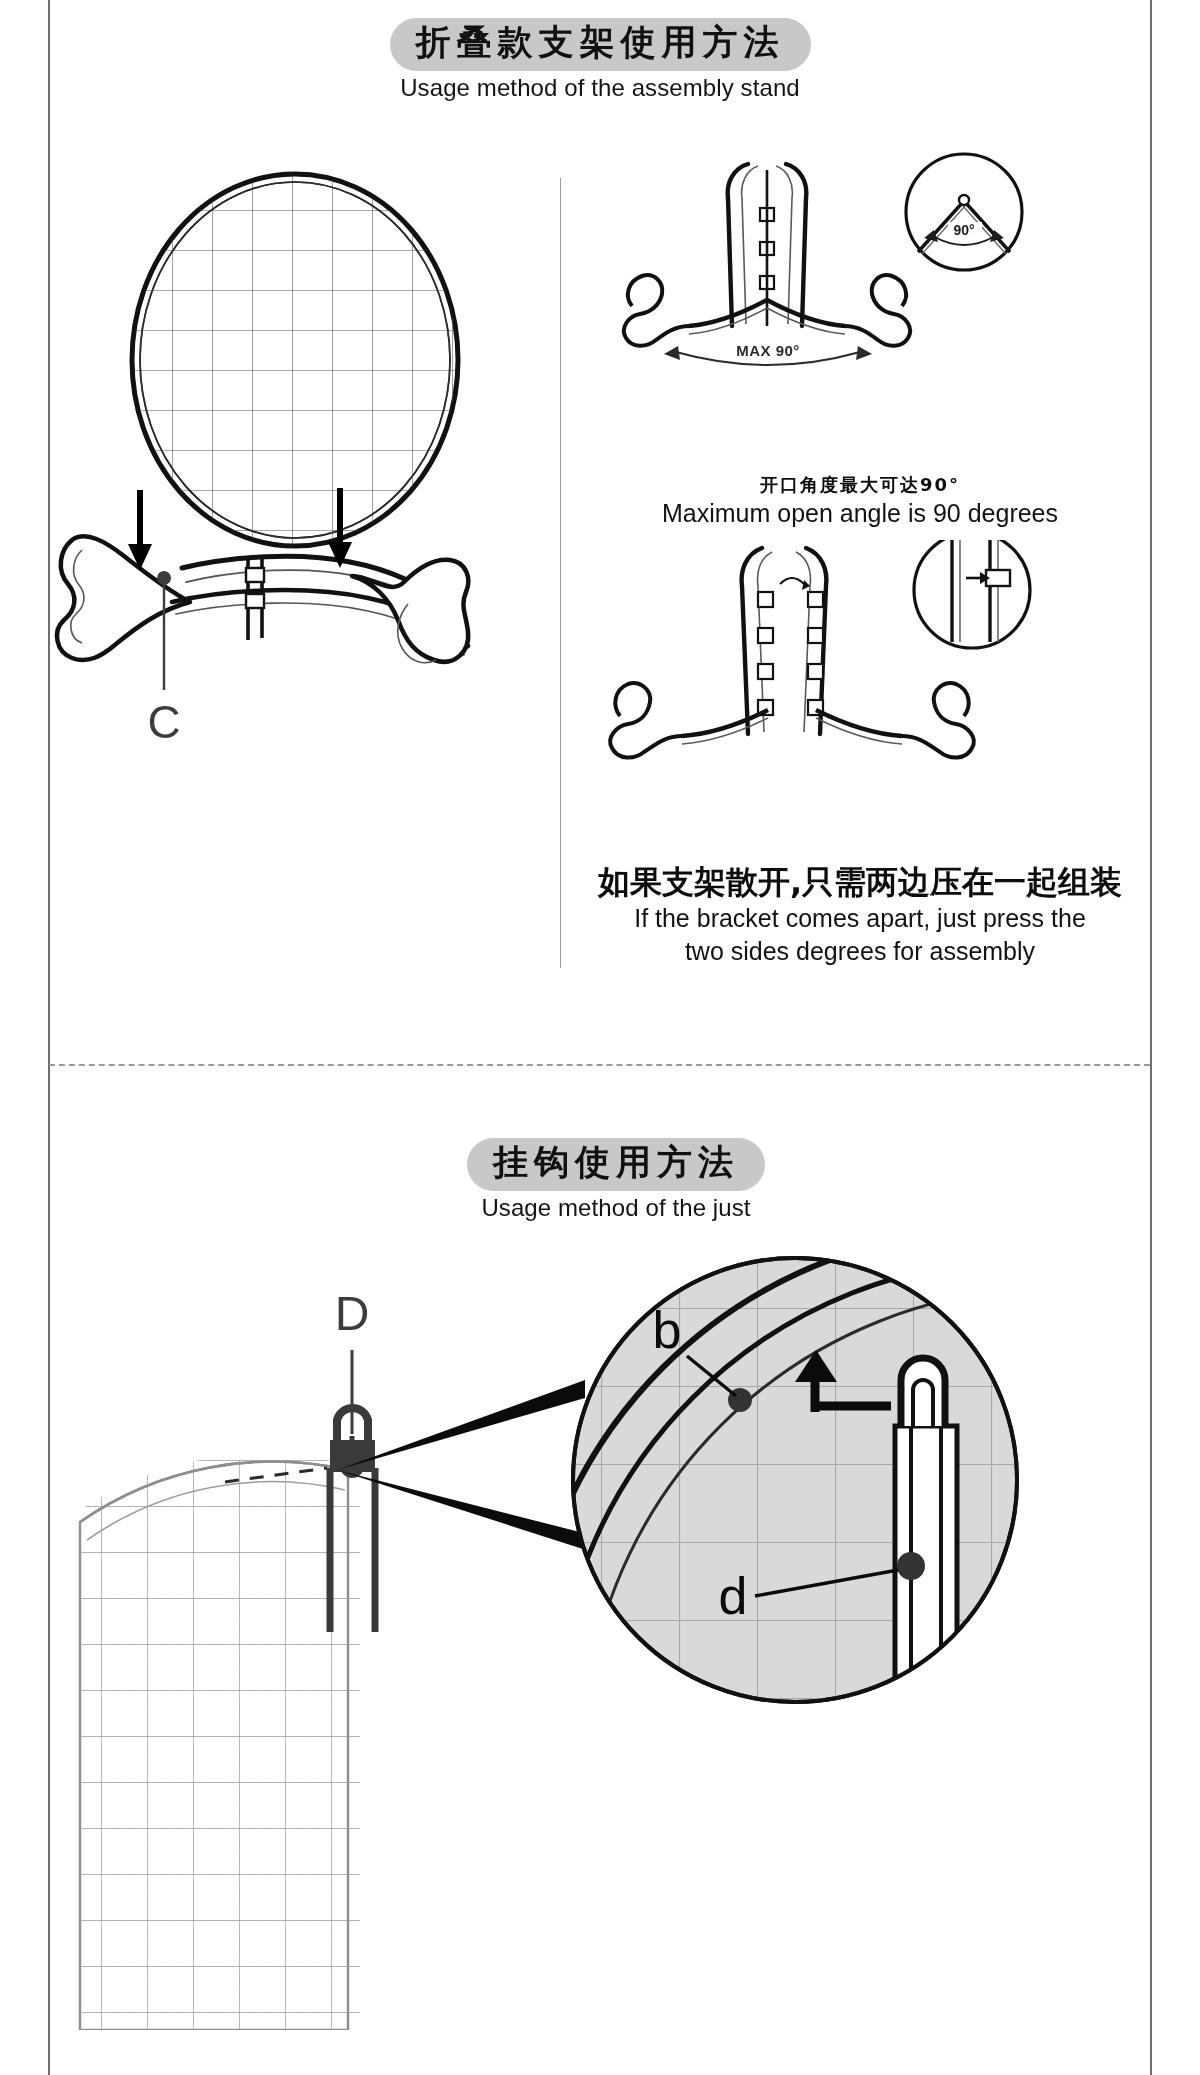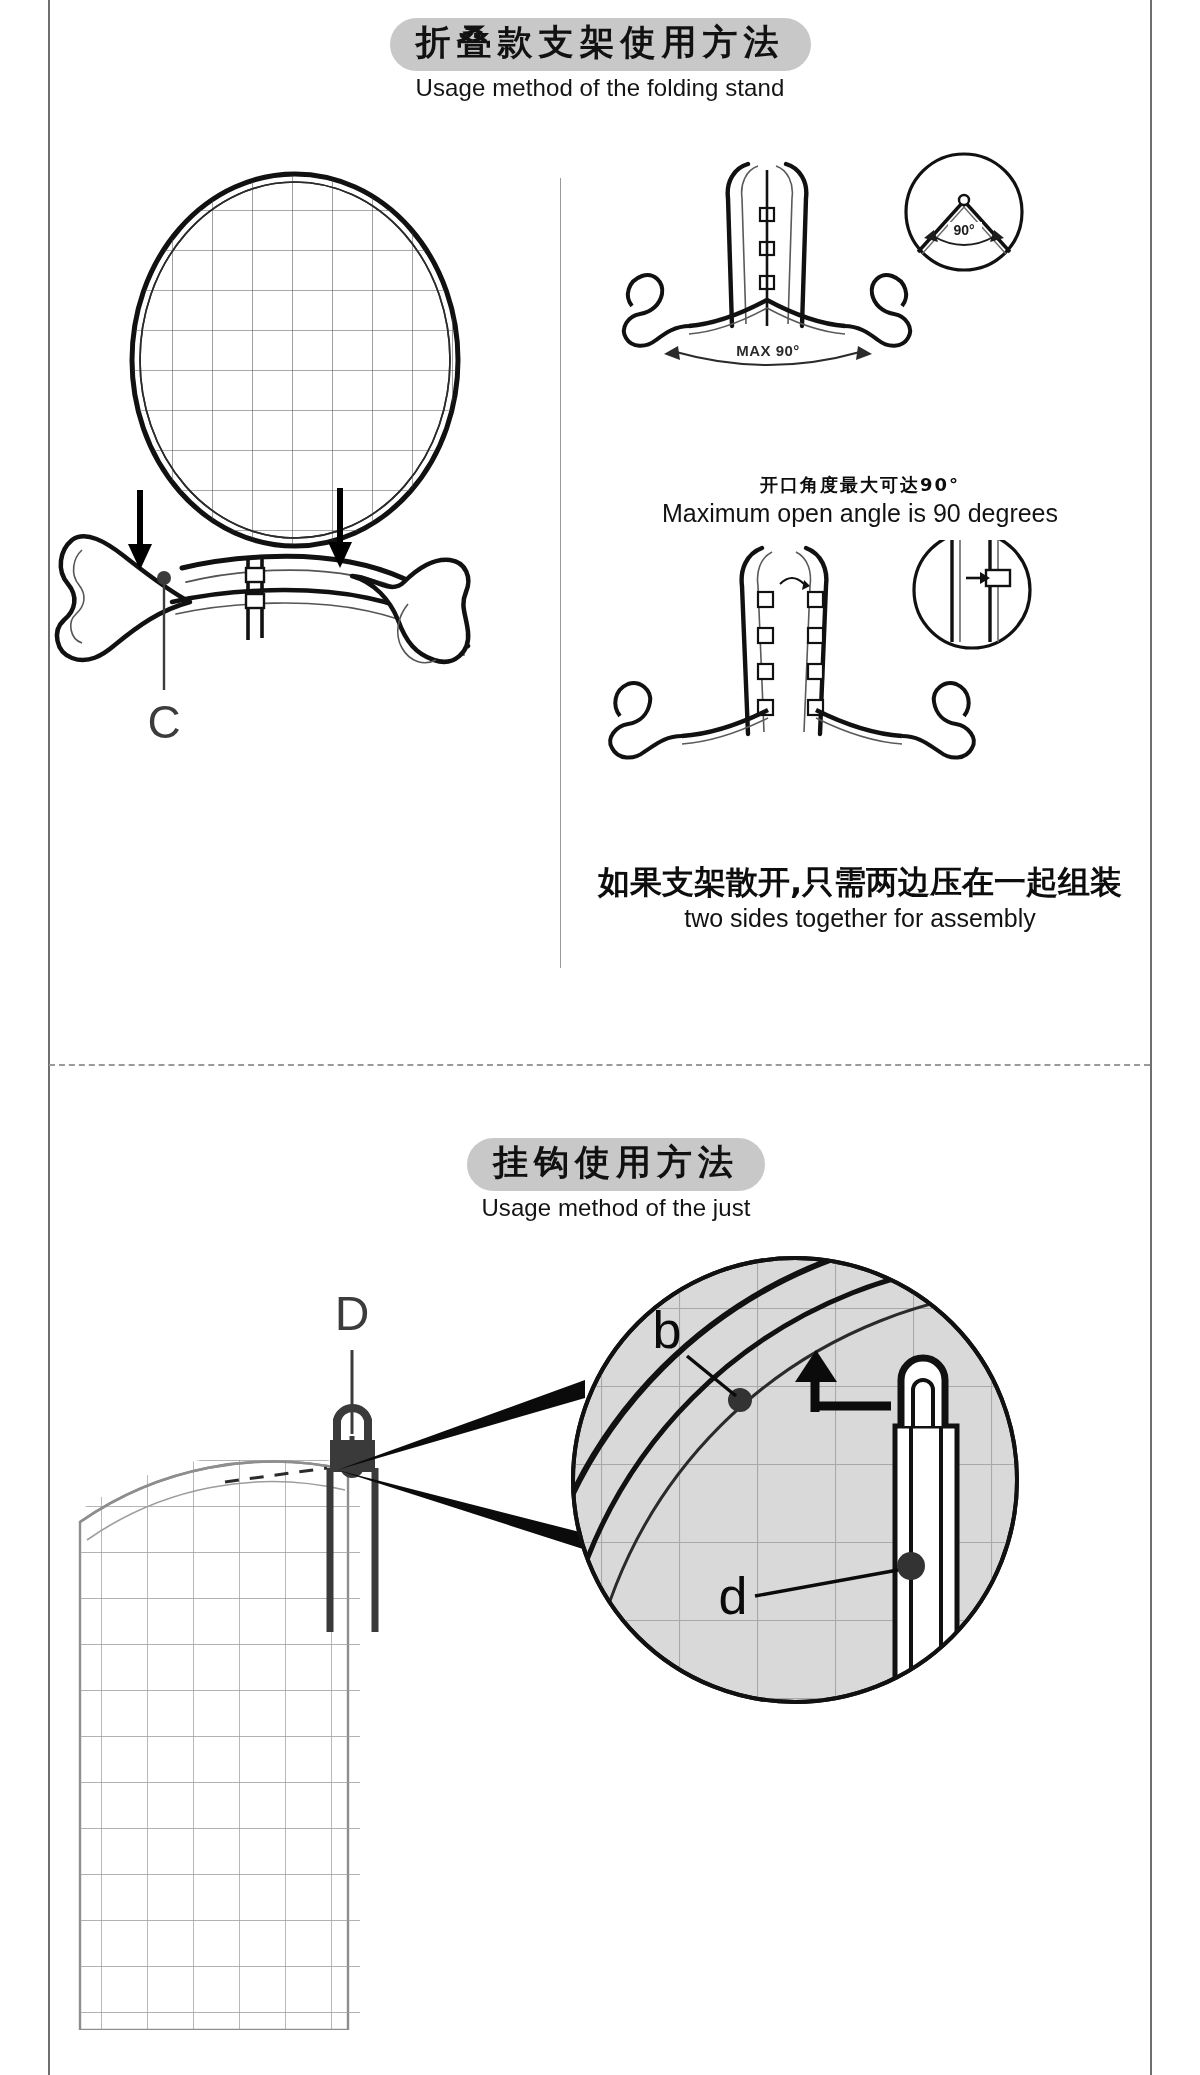--- a/index.html
+++ b/index.html
@@ -101,21 +101,21 @@
 <body>
 
 <div class="page">
 
   <div class="rule-left"></div>
   <div class="rule-right"></div>
   <div class="section-divider"></div>
 
   <div class="heading-block" id="heading-1">
     <div class="pill">折叠款支架使用方法</div>
-    <div class="subtitle">Usage method of the folding stand</div>
+    <div class="subtitle">Usage method of the assembly stand</div>
   </div>
 
   <div class="col-separator"></div>
 
   <svg class="art" id="art-plate-stand" width="500" height="640" viewBox="0 0 500 640">
     <defs>
       <clipPath id="clipDisc">
         <ellipse cx="243" cy="190" rx="162" ry="185"></ellipse>
       </clipPath>
       <pattern id="puzzleGrid" width="40" height="40" patternUnits="userSpaceOnUse">
@@ -252,21 +252,22 @@
       <path d="M410 -2 L410 102" stroke="#111" stroke-width="3.4"></path>
       <path d="M418 -2 L418 102" stroke="#6a6a6a" stroke-width="1.6"></path>
       <rect x="406" y="30" width="24" height="16" fill="#fff" stroke="#111" stroke-width="2.4"></rect>
       <path d="M386 38 L404 38" stroke="#111" stroke-width="2.6"></path>
       <path d="M400 32 L410 38 L400 44 Z" fill="#111"></path>
     </g>
   </svg>
 
   <div class="caption" id="caption-assembly">
     <div class="cn">如果支架散开,只需两边压在一起组装</div>
-    <div class="en">two sides together for assembly</div>
+    <div class="en">If the bracket comes apart, just press the</div>
+    <div class="en">two sides degrees for assembly</div>
   </div>
 
   <div class="heading-block" id="heading-2">
     <div class="pill">挂钩使用方法</div>
     <div class="subtitle">Usage method of the just</div>
   </div>
 
   <svg class="art" id="art-hook-scene" width="1090" height="800" viewBox="0 0 1090 800">
     <defs>
       <clipPath id="clipQuarter">

